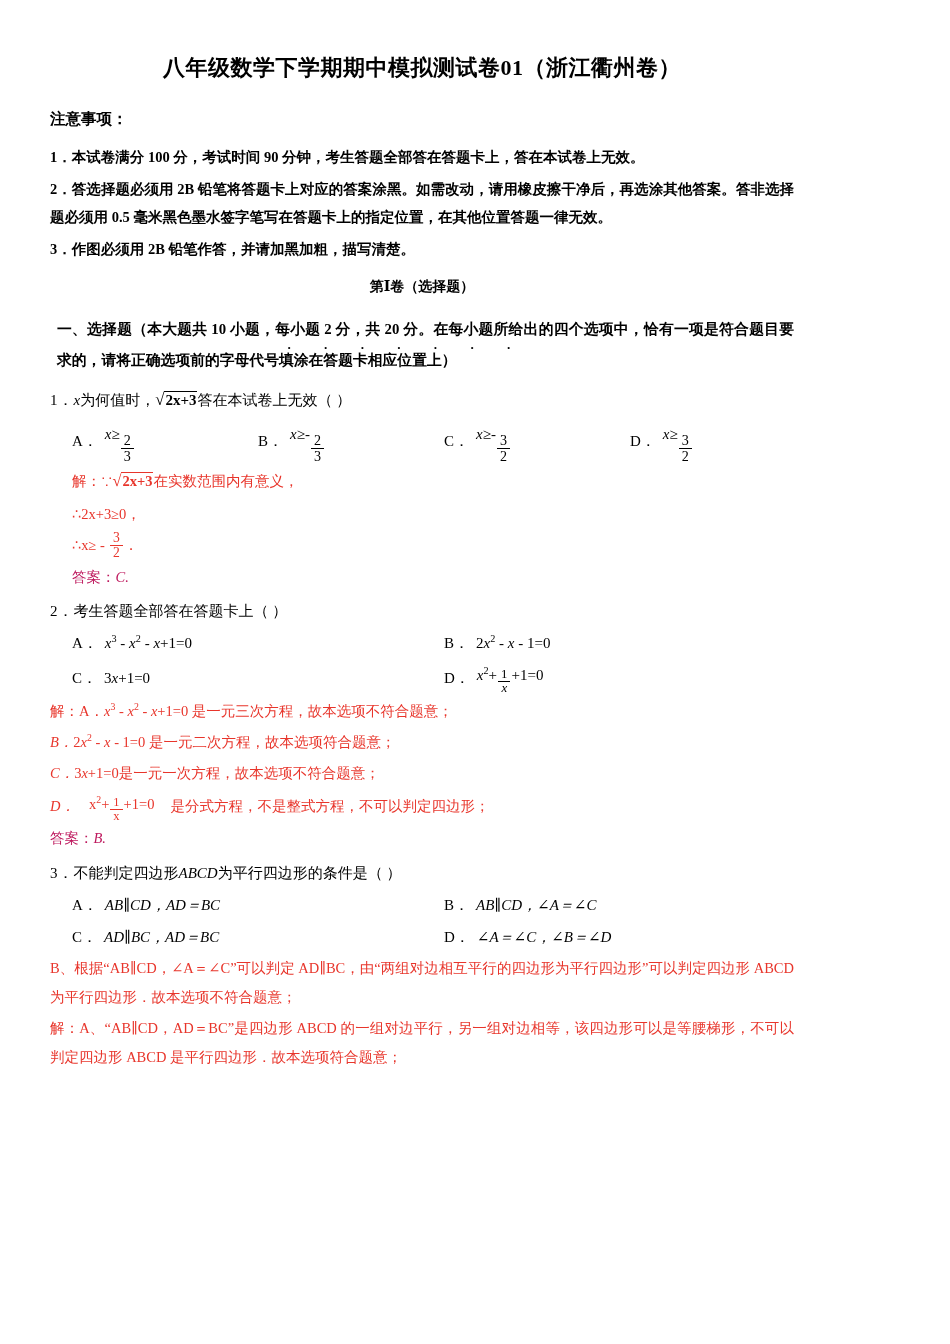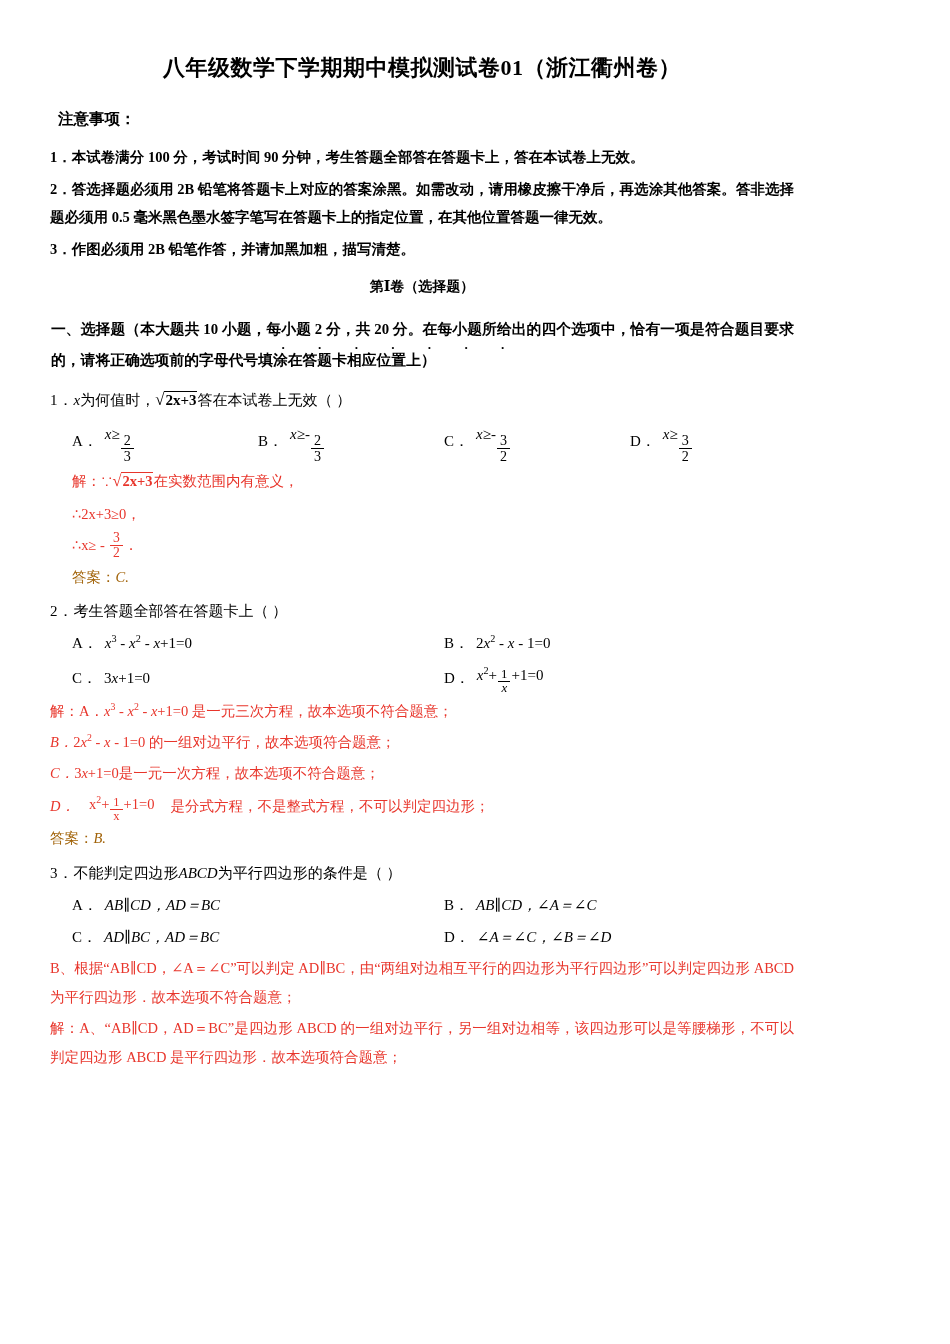--- a/index.html
+++ b/index.html
@@ -32,21 +32,21 @@
     font-weight: bold;
     letter-spacing: 0.5px;
     margin: 10px 0 26px 0;
     line-height: 1.3;
   }
 
   
   .notice-heading {
     font-size: 15.5px;
     font-weight: bold;
-    margin: 0 0 13px 8px;
+    margin: 0 0 13px 0;
   }
   .notice-item {
     font-size: 14.5px;
     font-weight: bold;
     line-height: 1.95;
     margin: 0 0 4px 0;
     text-align: justify;
   }
 
   
@@ -56,21 +56,21 @@
     font-weight: bold;
     margin: 14px 0 18px 0;
   }
 
   
   .section-instruction {
     font-size: 14.8px;
     font-weight: bold;
     line-height: 2.15;
     text-align: justify;
-    margin: 0 0 8px 1px;
+    margin: 0 0 8px 7px;
     position: relative;
   }
   .emph-dots {
     position: absolute;
     left: 230px;
     top: 27px;
     letter-spacing: 14.5px;
     font-size: 13px;
     line-height: 1;
     font-weight: bold;
@@ -148,21 +148,21 @@
     color: #e8352b;
     font-size: 14.5px;
     line-height: 2.0;
     text-align: justify;
     margin: 2px 0;
   }
   .solution .mi { font-style: italic; }
   .sol-line { margin: 2px 0; }
   .sol-indent { padding-left: 22px; }
   .answer-line {
-    color: #a16207;
+    color: #be185d;
     font-size: 14.5px;
     line-height: 1.95;
     padding-left: 22px;
     margin: 2px 0;
   }
   .answer-line .ans-val { font-style: italic; }
 
   .sol-flex {
     display: flex;
     align-items: center;
@@ -272,21 +272,21 @@
                 <span class="den-part"><span class="mi">x</span></span>
               </span>+1=0</span>
         </div>
       </div>
 
       <div class="solution">
         <div class="sol-line">
           <span>解：A．</span><span><span class="mi">x</span><span class="sup">3</span> - <span class="mi">x</span><span class="sup">2</span> - <span class="mi">x</span>+1=0 </span><span>是一元三次方程，故本选项不符合题意；</span>
         </div>
         <div class="sol-line">
-          <span class="mi">B．</span><span>2<span class="mi">x</span><span class="sup">2</span> - <span class="mi">x</span> - 1=0 </span><span>的一组对边平行，故本选项符合题意；</span>
+          <span class="mi">B．</span><span>2<span class="mi">x</span><span class="sup">2</span> - <span class="mi">x</span> - 1=0 </span><span>是一元二次方程，故本选项符合题意；</span>
         </div>
         <div class="sol-line">
           <span class="mi">C．</span><span>3<span class="mi">x</span>+1=0</span><span>是一元一次方程，故本选项不符合题意；</span>
         </div>
         <div class="sol-line sol-flex">
           <span class="lead mi">D．</span>
             <span style="margin:0 16px 0 10px;">x<span class="sup">2</span>+<span class="frac-sm">
                 <span class="num-part">1</span>
                 <span class="den-part">x</span>
               </span>+1=0</span>

